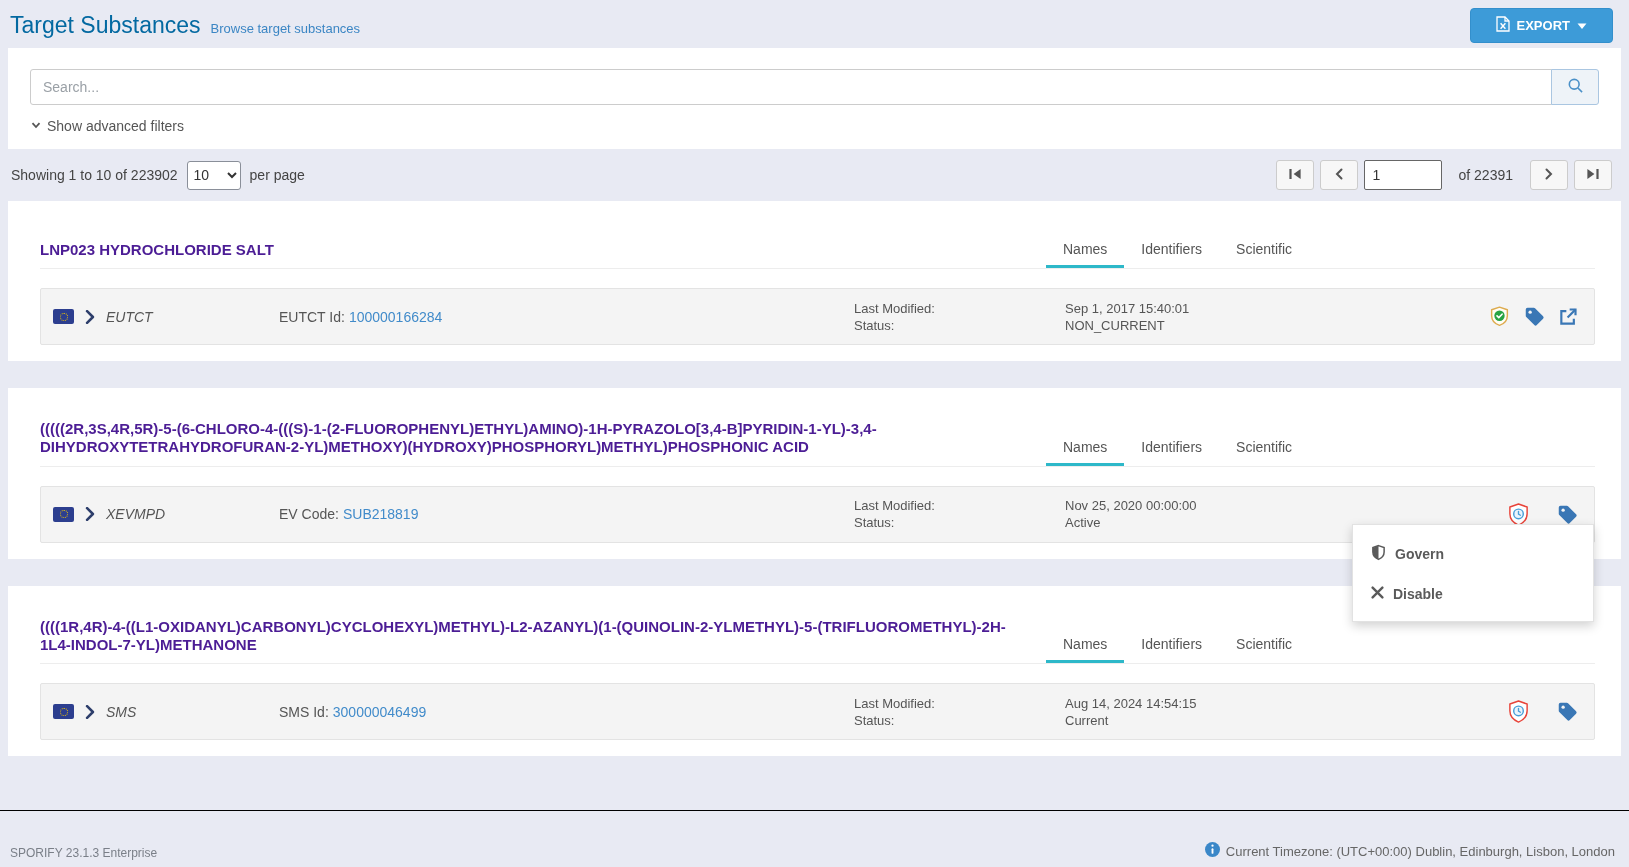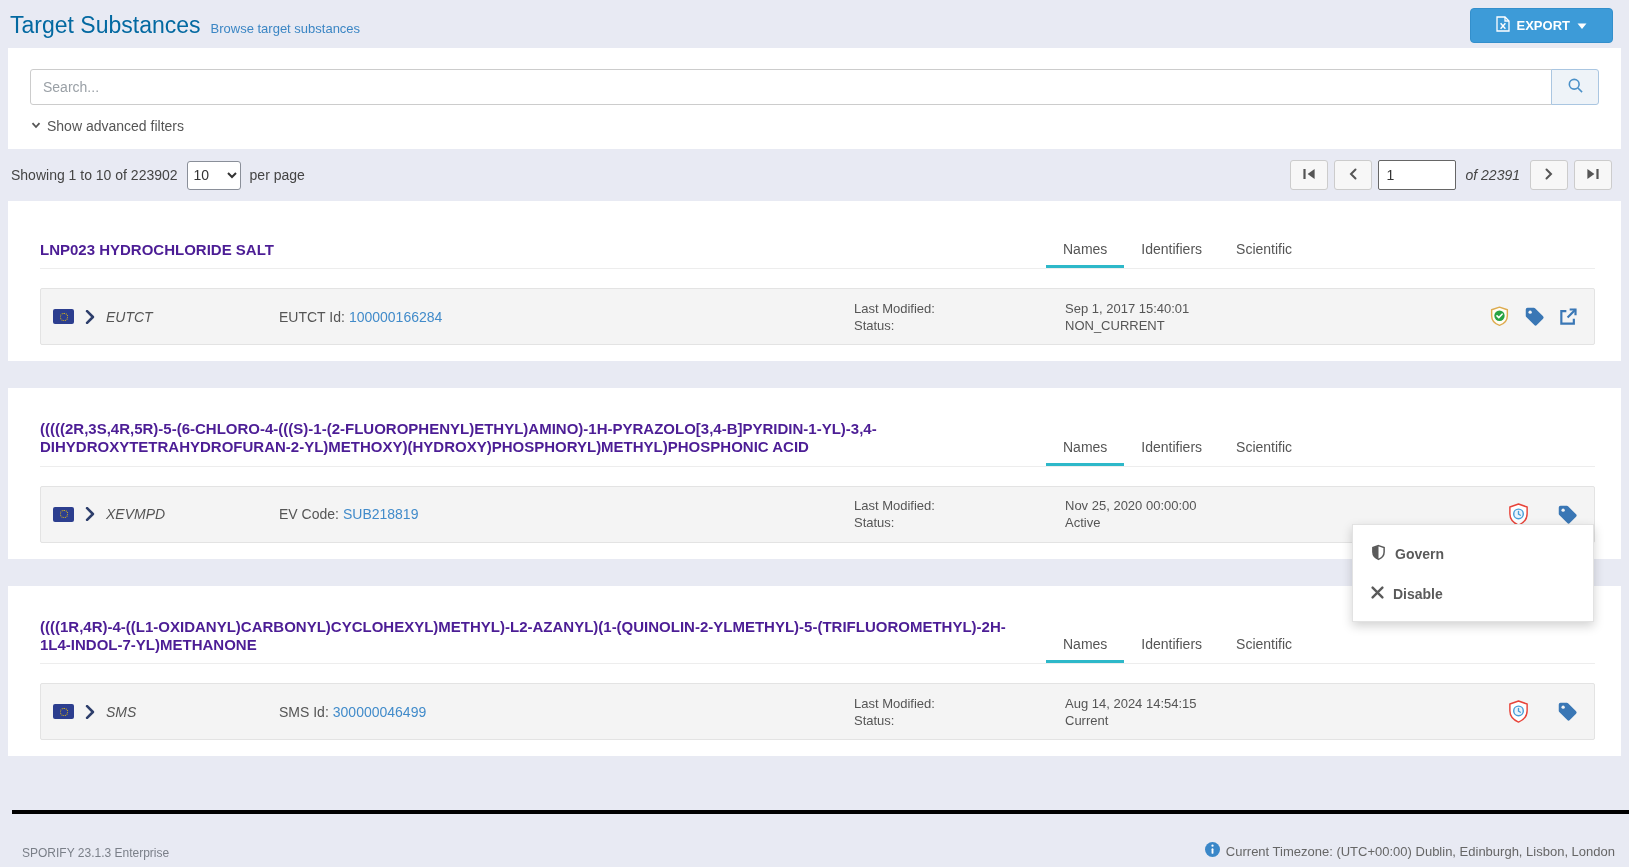--- a/index.html
+++ b/index.html
@@ -29,21 +29,21 @@
   
   .pagination-bar { height:52px; display:flex; align-items:center; justify-content:space-between; padding:0 17px 0 11px; }
   .page-info { display:flex; align-items:center; gap:9px; font-size:14px; color:#444; }
   .per-page-select { height:29px; border:1px solid #8a8f99; border-radius:3px; font-size:14px; padding:0 2px;
     background:#fff; width:54px; color:#333; font-family:"Liberation Sans", sans-serif; }
   .page-controls { display:flex; align-items:center; gap:6px; }
   .pg-btn { min-width:38px; height:30px; background:#f7f7f7; border:1px solid #ccc; border-radius:3px;
     display:flex; align-items:center; justify-content:center; cursor:pointer; padding:0; }
   .page-input { width:78px; height:30px; border:1px solid #666; border-radius:2px; padding:0 8px; font-size:14px;
     color:#333; font-family:"Liberation Sans", sans-serif; }
-  .total-pages { font-size:14px; color:#444; margin:0 4px;font-style:italic; }
+  .total-pages { font-size:14px; color:#444; margin:0 11px; }
   
   .content { margin:0 8px; }
   .substance-card { background:#fff; padding:32px 26px 16px 32px; margin-bottom:27px; }
   .card-head { display:flex; align-items:flex-end; border-bottom:1px solid #ededed; }
   .card-title { width:992px; margin:0 0 9px 0; font-size:15px; font-weight:700; color:#4c1d95; line-height:1.22;
     cursor:pointer; overflow-wrap:break-word; }
   .tabs { display:flex; margin-left:14px; }
   .tab { padding:8px 17px 11px; font-size:14px; color:#555; cursor:pointer; }
   .tab.active { padding-bottom:8px; border-bottom:3px solid #2eb8c9; }
   .substance-row { background:#f4f4f4; border:1px solid #e3e3e3; border-radius:2px; height:57px; margin-top:19px;
@@ -59,22 +59,22 @@
   .meta-values { flex:1; font-size:13px; line-height:17px; color:#555; }
   .row-icons { display:flex; align-items:center; gap:13px; padding-right:2px; }
   .row-icons.wide-gap { gap:27px; }
   .icon-btn { display:flex; cursor:pointer; }
   
   .context-menu { position:absolute; right:0; top:37px; width:242px; background:#fff; border:1px solid #e2e2e2;
     box-shadow:0 4px 10px rgba(0,0,0,0.18); z-index:10; padding:8px 0; }
   .menu-item { display:flex; align-items:center; gap:9px; padding:11px 18px; font-size:14px; font-weight:700;
     color:#5a5a5a; cursor:pointer; }
   
-  .page-footer { position:absolute; left:12px; right:0; bottom:0; height:57px; background:#e8eaf3;
-    border-top:4px solid #000000; display:flex; justify-content:space-between; align-items:flex-end;
+  .page-footer { position:absolute; left:0; right:0; bottom:0; height:57px; background:#e8eaf3;
+    border-top:1px solid #000000; display:flex; justify-content:space-between; align-items:flex-end;
     padding:0 14px 7px 10px; }
   .footer-left { font-size:12px; color:#7a7f88; }
   .footer-right { display:flex; align-items:center; gap:6px; font-size:13px; color:#666; }
 </style>
 </head>
 <body>
 
 <header class="page-header">
   <div class="title-wrap">
     <h1 class="page-title">Target Substances</h1>

